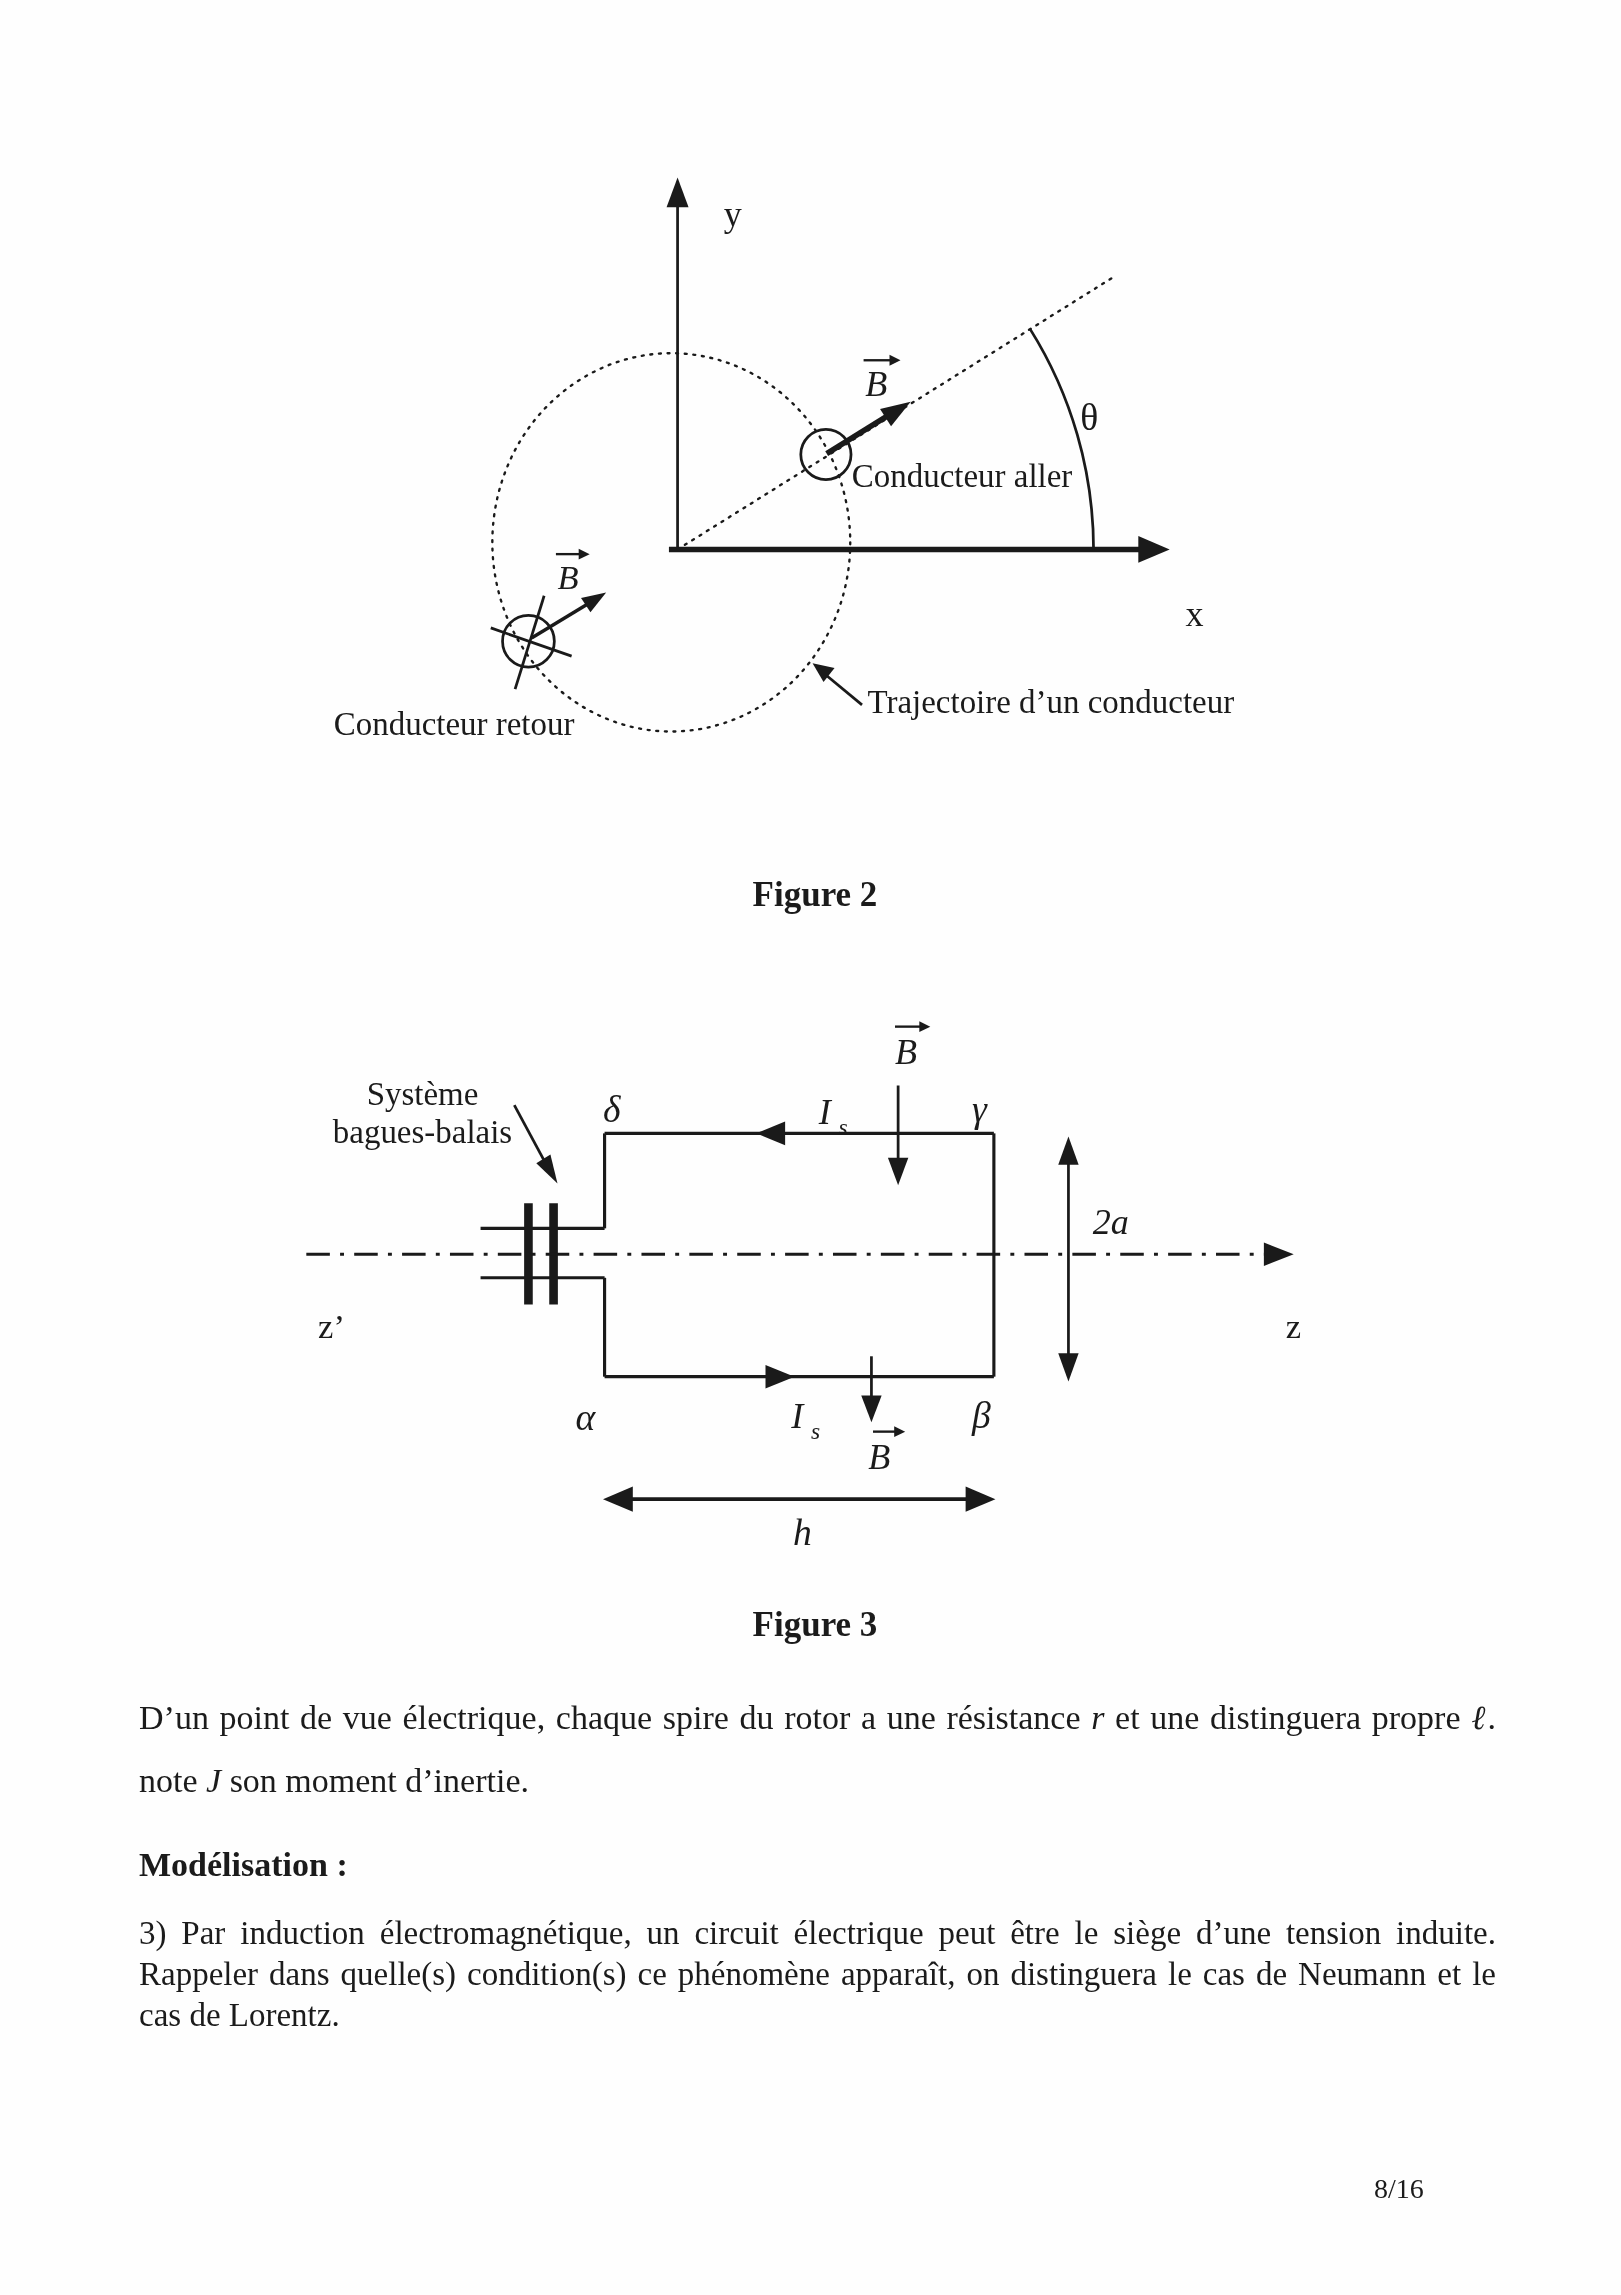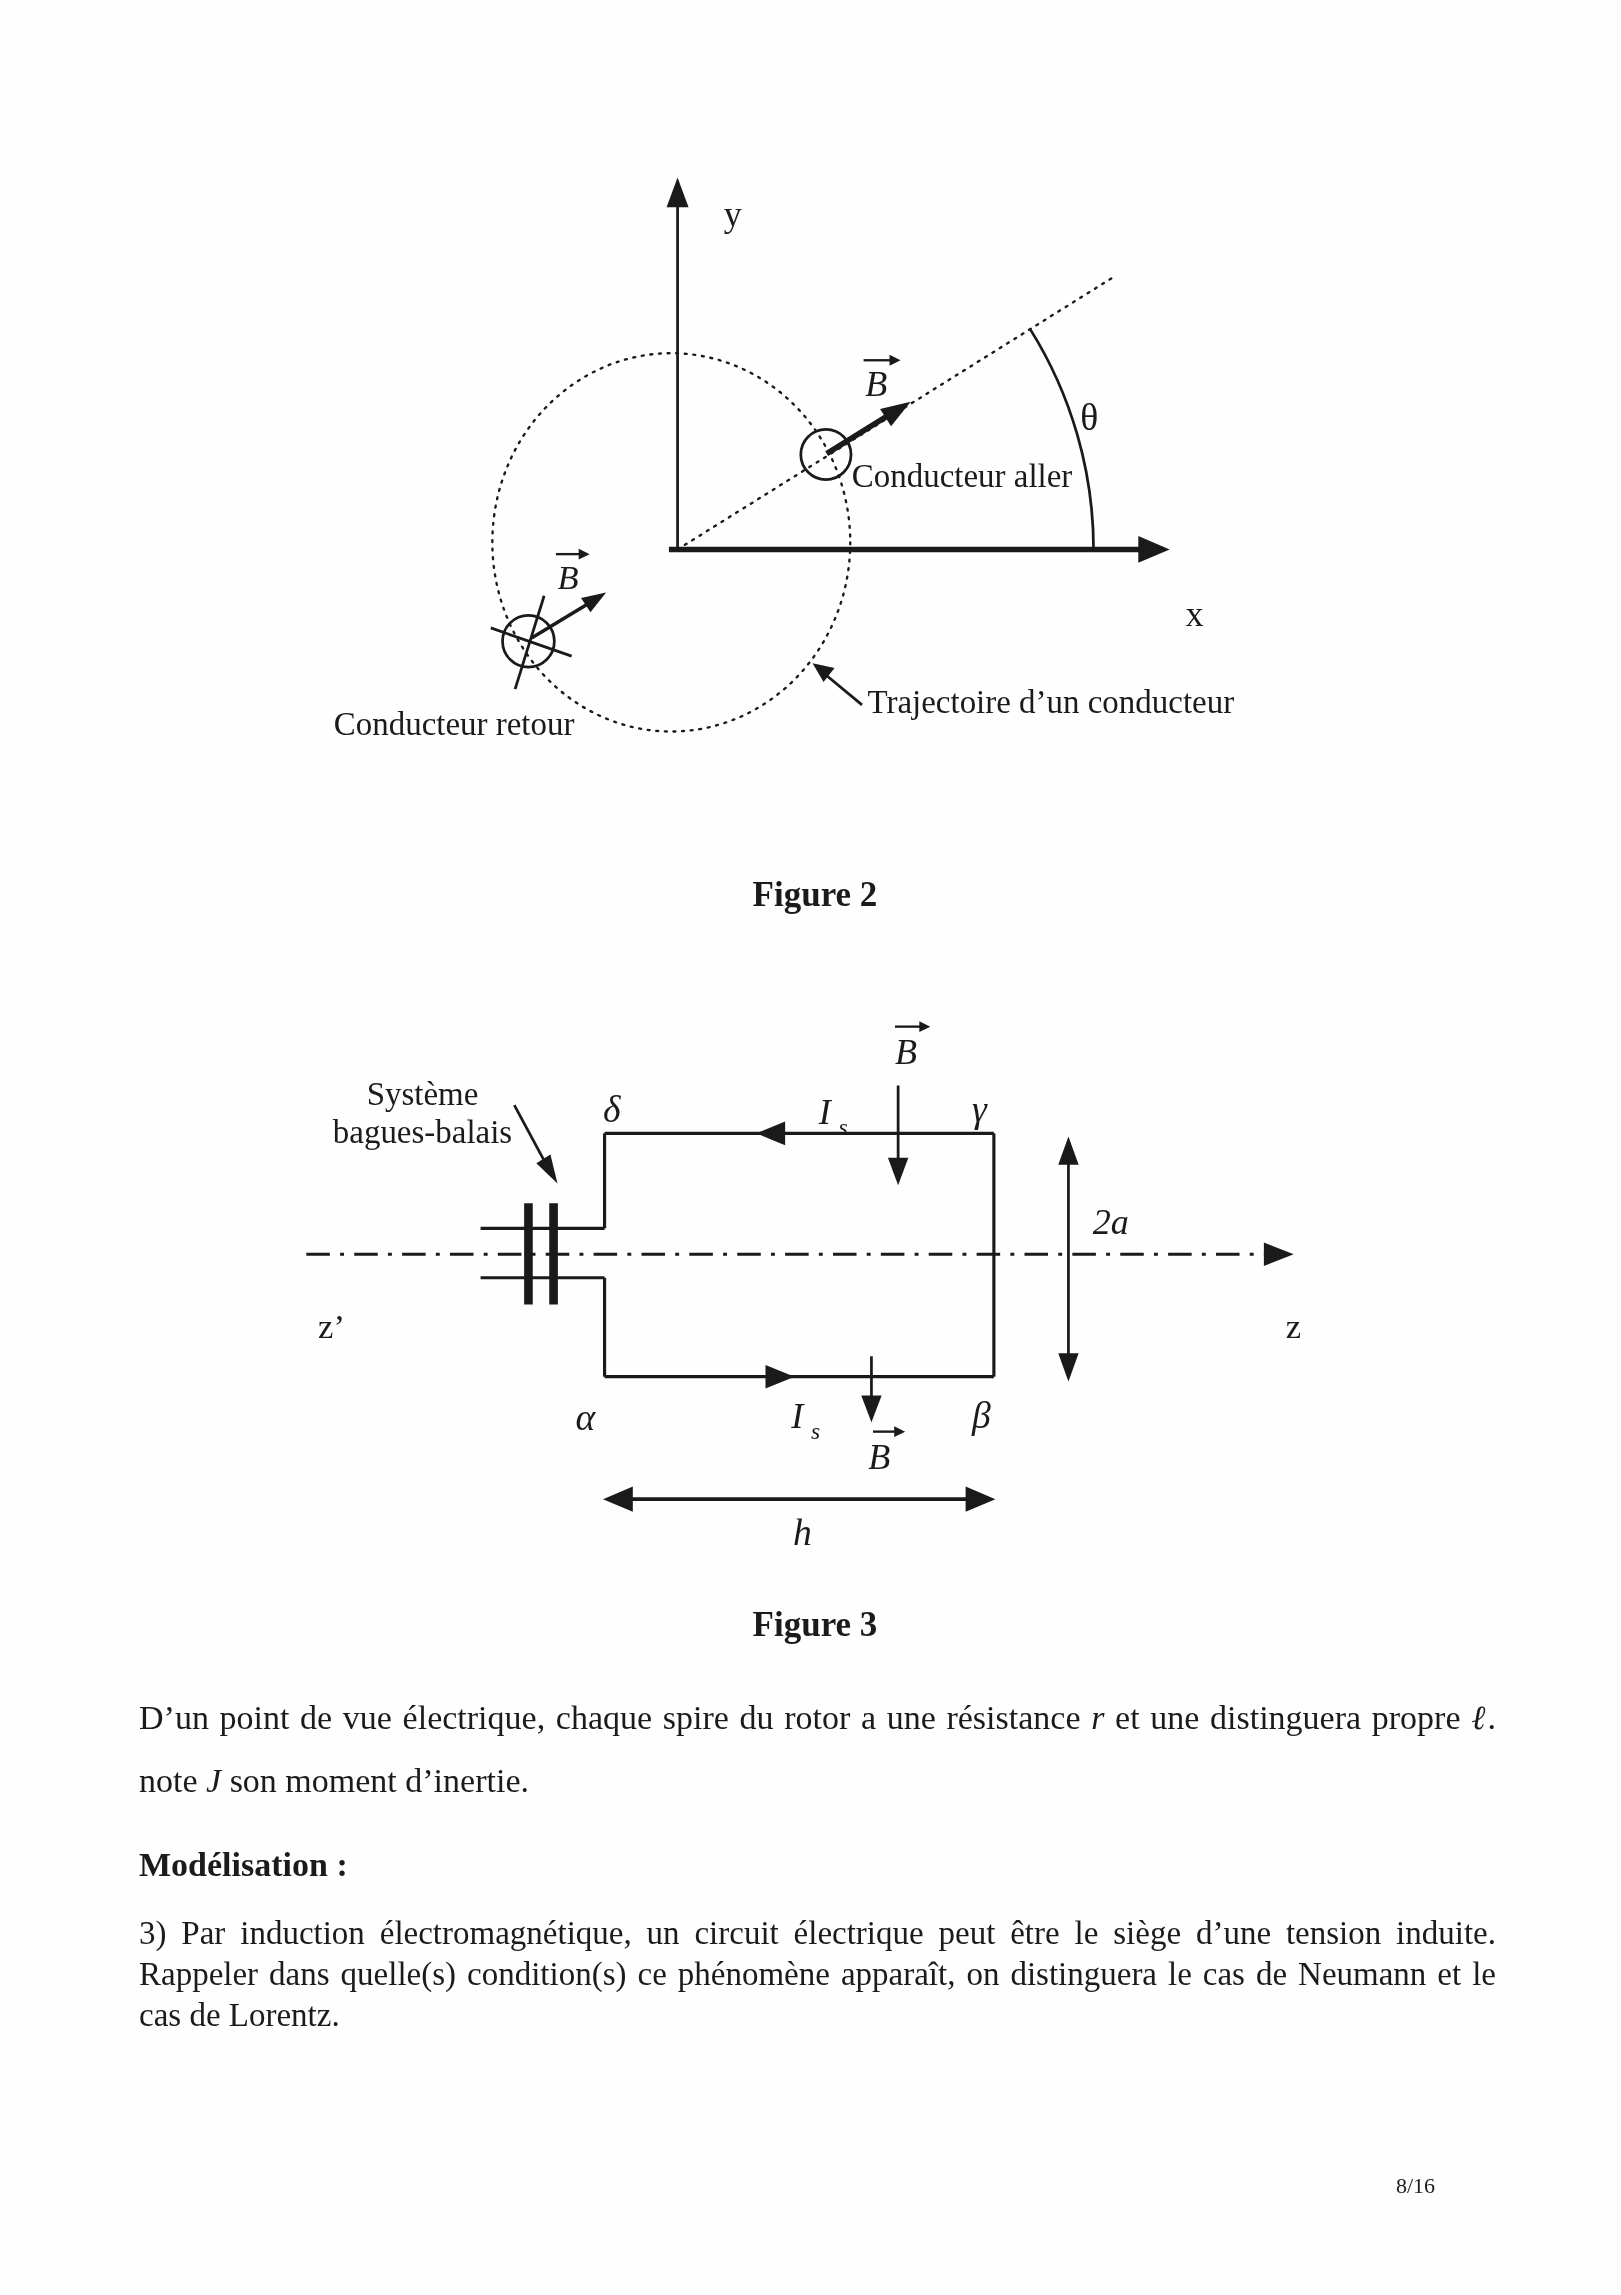--- a/index.html
+++ b/index.html
@@ -9,21 +9,21 @@
     font-family:"Liberation Serif","DejaVu Serif",serif;
   }
   #fig-svg{position:absolute;left:0;top:0;}
   .abs{position:absolute;}
   .caption{font-weight:bold;font-size:35px;text-align:center;left:4px;width:1622px;}
   .bodyline{white-space:nowrap;}
   .just{text-align:justify;text-align-last:justify;white-space:normal;}
   .intro{left:139px;top:1686px;width:1357px;font-size:34px;line-height:63px;}
   .question{left:139px;top:1913px;width:1357px;font-size:33px;line-height:41px;}
   .heading{left:139px;top:1846px;font-size:34px;font-weight:bold;}
-  .pagenum{left:1374px;top:2173px;font-size:22px;margin-left:22px;}
+  .pagenum{left:1374px;top:2173px;font-size:28px;}
   i{font-style:italic;}
   sub{font-size:65%;}
   svg line, svg path, svg ellipse, svg circle{stroke:#1a1a1a;fill:none;}
   svg polygon{fill:#1a1a1a;stroke:none;}
   svg text{fill:#1b1b1b;font-family:"Liberation Serif","DejaVu Serif",serif;}
   .it{font-style:italic;}
 </style>
 </head>
 <body>
 

